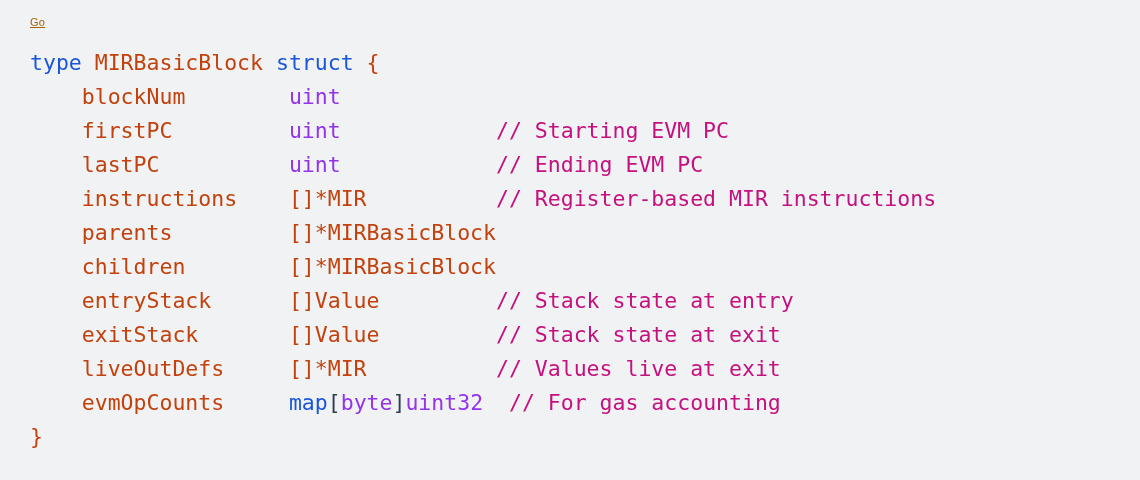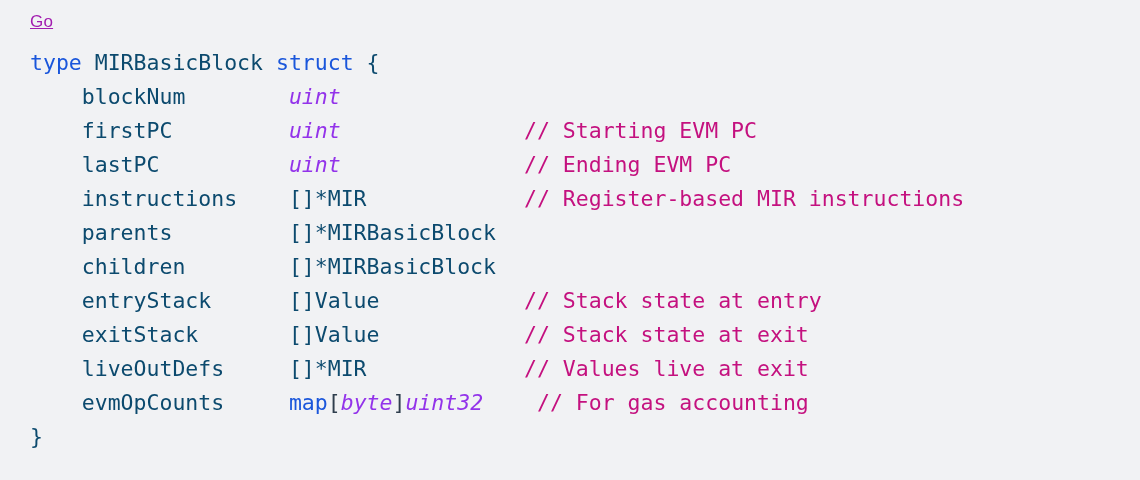--- a/index.html
+++ b/index.html
@@ -23,23 +23,23 @@
     box-sizing: border-box;
     padding: 0;
   }
 
   
   #lang-label {
     position: absolute;
     left: 30px;
     top: 11px;
     font-family: "Liberation Sans", "DejaVu Sans", sans-serif;
-    font-size: 17px;
+    font-size: 11px;
     line-height: 22px;
-    color: #a21caf;
+    color: #a16207;
     letter-spacing: 0.2px;
     white-space: pre;
     text-decoration: underline;
   }
 
   
   #code-lines {
     position: absolute;
     left: 30px;
     top: 46px;
@@ -51,24 +51,24 @@
     -webkit-font-smoothing: antialiased;
   }
 
   .code-line {
     white-space: pre;
     height: 34px;
     line-height: 34px;
   }
 
   
-  .tok-plain { color: #0c4a6e; }
+  .tok-plain { color: #c2410c; }
   .tok-keyword { color: #1a56db; text-align: center; }
-  .tok-type { color: #9333ea; font-style: italic; }
-  .tok-comment { color: #c4117f; margin-left: 28px; }
+  .tok-type { color: #9333ea; }
+  .tok-comment { color: #c4117f; }
   .tok-punct { color: #2f3e4d; }
 </style>
 </head>
 <body>
 
 <div id="code-block">
 
   <div id="lang-label">Go</div>
 
   <div id="code-lines"><div class="code-line"><span class="tok-keyword">type</span><span class="tok-plain"> MIRBasicBlock </span><span class="tok-keyword">struct</span><span class="tok-plain"> {</span></div><div class="code-line"><span class="tok-plain">    blockNum        </span><span class="tok-type">uint</span></div><div class="code-line"><span class="tok-plain">    firstPC         </span><span class="tok-type">uint</span><span class="tok-plain">            </span><span class="tok-comment">// Starting EVM PC</span></div><div class="code-line"><span class="tok-plain">    lastPC          </span><span class="tok-type">uint</span><span class="tok-plain">            </span><span class="tok-comment">// Ending EVM PC</span></div><div class="code-line"><span class="tok-plain">    instructions    []*MIR          </span><span class="tok-comment">// Register-based MIR instructions</span></div><div class="code-line"><span class="tok-plain">    parents         []*MIRBasicBlock</span></div><div class="code-line"><span class="tok-plain">    children        []*MIRBasicBlock</span></div><div class="code-line"><span class="tok-plain">    entryStack      []Value         </span><span class="tok-comment">// Stack state at entry</span></div><div class="code-line"><span class="tok-plain">    exitStack       []Value         </span><span class="tok-comment">// Stack state at exit</span></div><div class="code-line"><span class="tok-plain">    liveOutDefs     []*MIR          </span><span class="tok-comment">// Values live at exit</span></div><div class="code-line"><span class="tok-plain">    evmOpCounts     </span><span class="tok-keyword">map</span><span class="tok-punct">[</span><span class="tok-type">byte</span><span class="tok-punct">]</span><span class="tok-type">uint32</span><span class="tok-plain">  </span><span class="tok-comment">// For gas accounting</span></div><div class="code-line"><span class="tok-plain">}</span></div></div>

